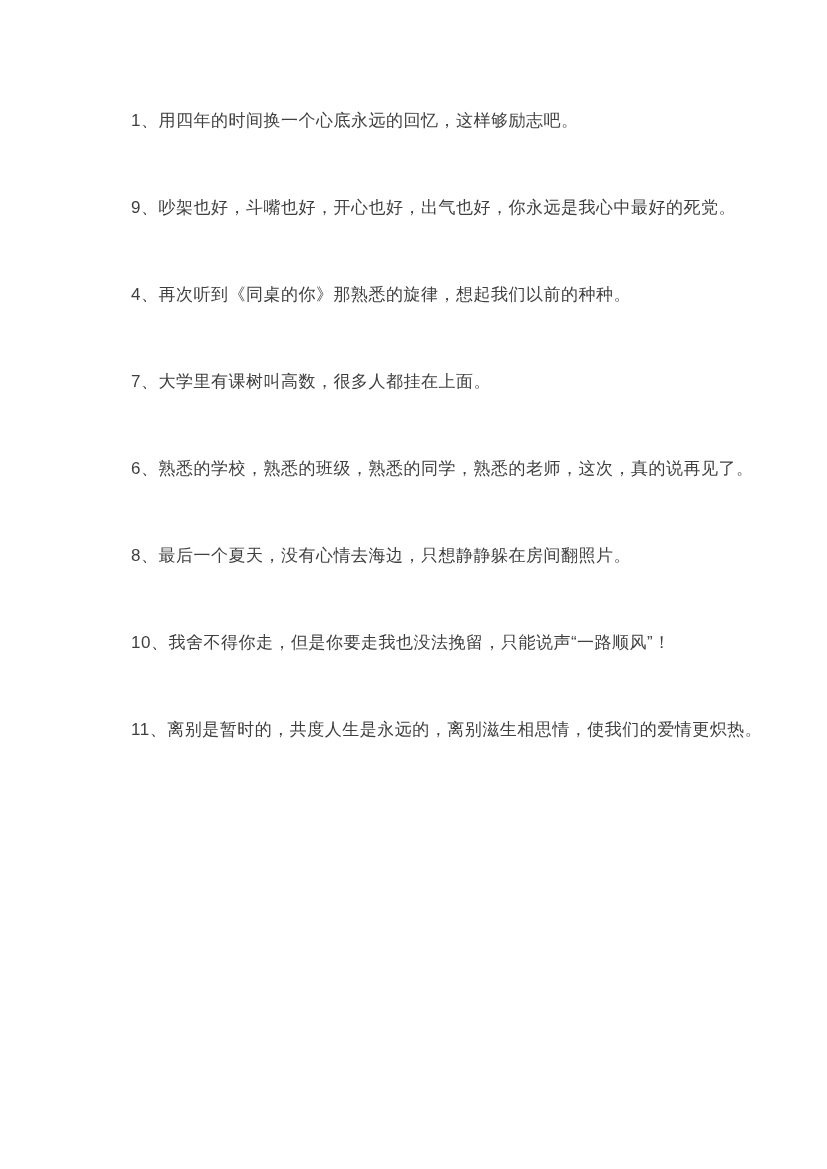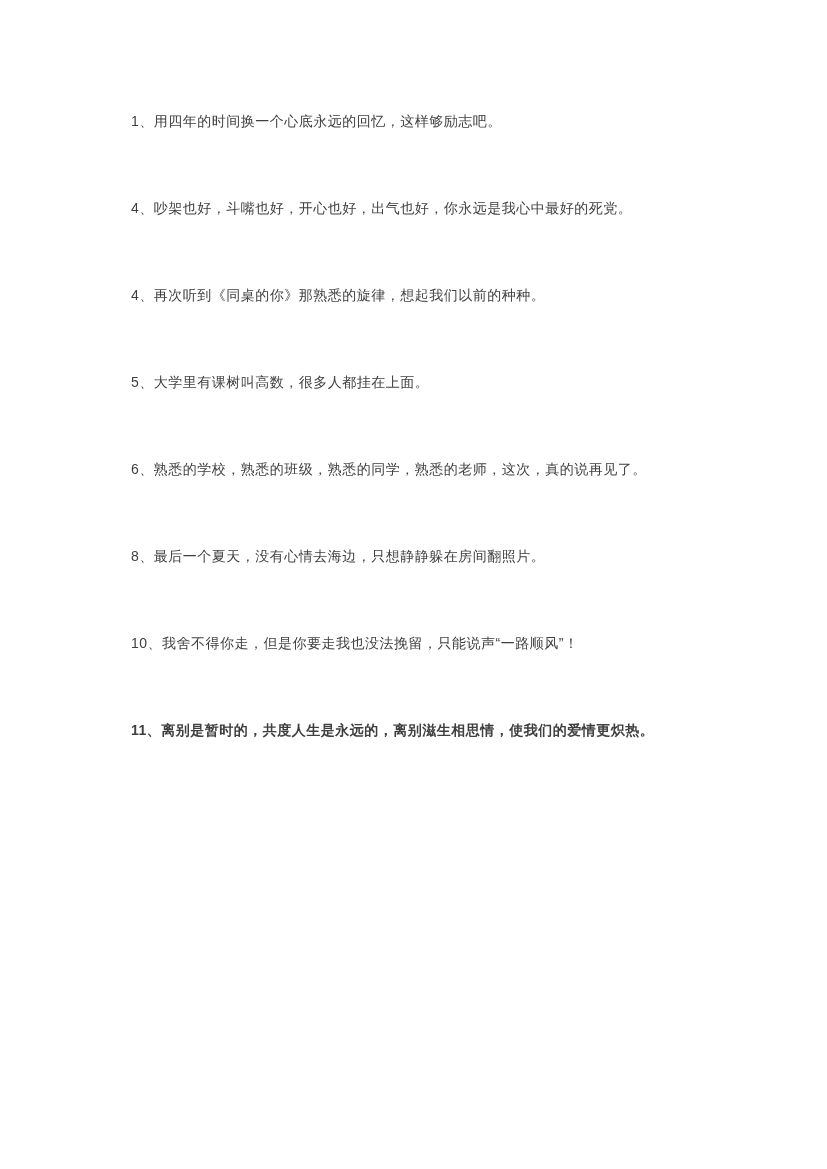--- a/index.html
+++ b/index.html
@@ -15,37 +15,36 @@
   }
   .page {
     box-sizing: border-box;
     width: 827px;
     height: 1169px;
     background: #ffffff;
     padding: 109px 150px 0 131px;
   }
   .quote {
     margin: 0 0 63px 0;
-    font-size: 14px;
+    font-size: 17px;
     line-height: 24px;
     letter-spacing: 0.5px;
     color: #3f3f3f;
     white-space: nowrap;
     font-weight: 400;
   }
   .quote:last-child {
     margin-bottom: 0;
-    font-weight: bold;
   }
 </style>
 </head>
 <body>
 
 <main class="page">
   <p class="quote">1、用四年的时间换一个心底永远的回忆，这样够励志吧。</p>
-  <p class="quote">4、吵架也好，斗嘴也好，开心也好，出气也好，你永远是我心中最好的死党。</p>
+  <p class="quote">9、吵架也好，斗嘴也好，开心也好，出气也好，你永远是我心中最好的死党。</p>
   <p class="quote">4、再次听到《同桌的你》那熟悉的旋律，想起我们以前的种种。</p>
-  <p class="quote">5、大学里有课树叫高数，很多人都挂在上面。</p>
+  <p class="quote">7、大学里有课树叫高数，很多人都挂在上面。</p>
   <p class="quote">6、熟悉的学校，熟悉的班级，熟悉的同学，熟悉的老师，这次，真的说再见了。</p>
   <p class="quote">8、最后一个夏天，没有心情去海边，只想静静躲在房间翻照片。</p>
   <p class="quote">10、我舍不得你走，但是你要走我也没法挽留，只能说声“一路顺风”！</p>
   <p class="quote">11、离别是暂时的，共度人生是永远的，离别滋生相思情，使我们的爱情更炽热。</p>
 </main>
 
 </body></html>

